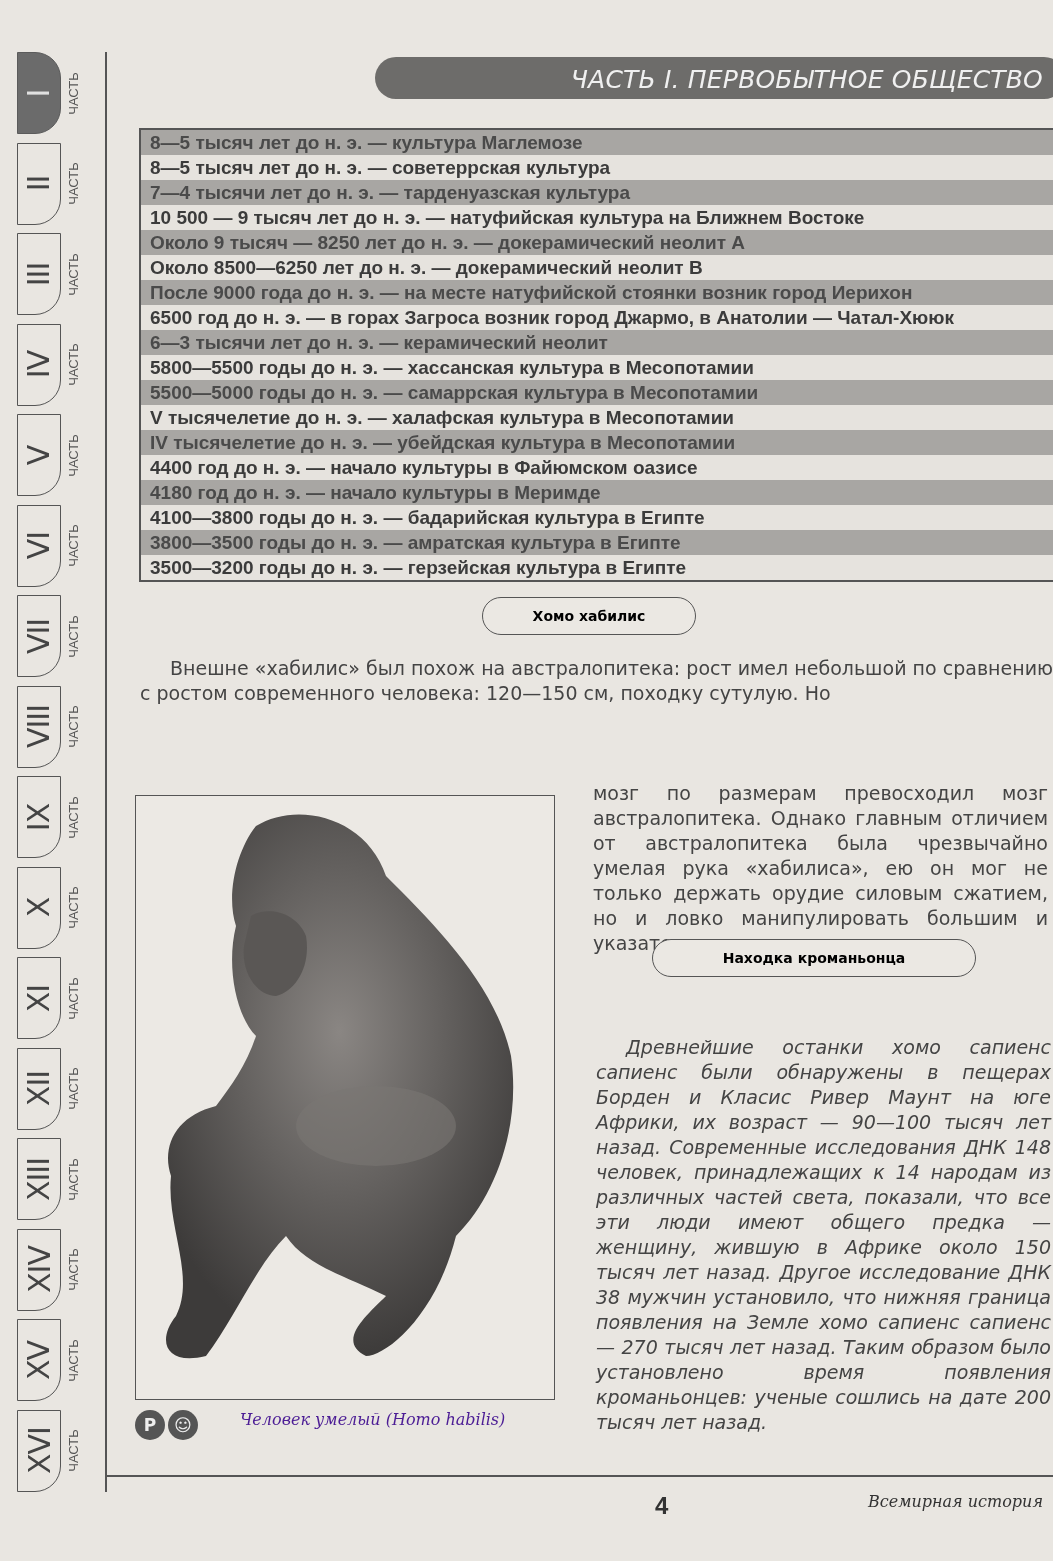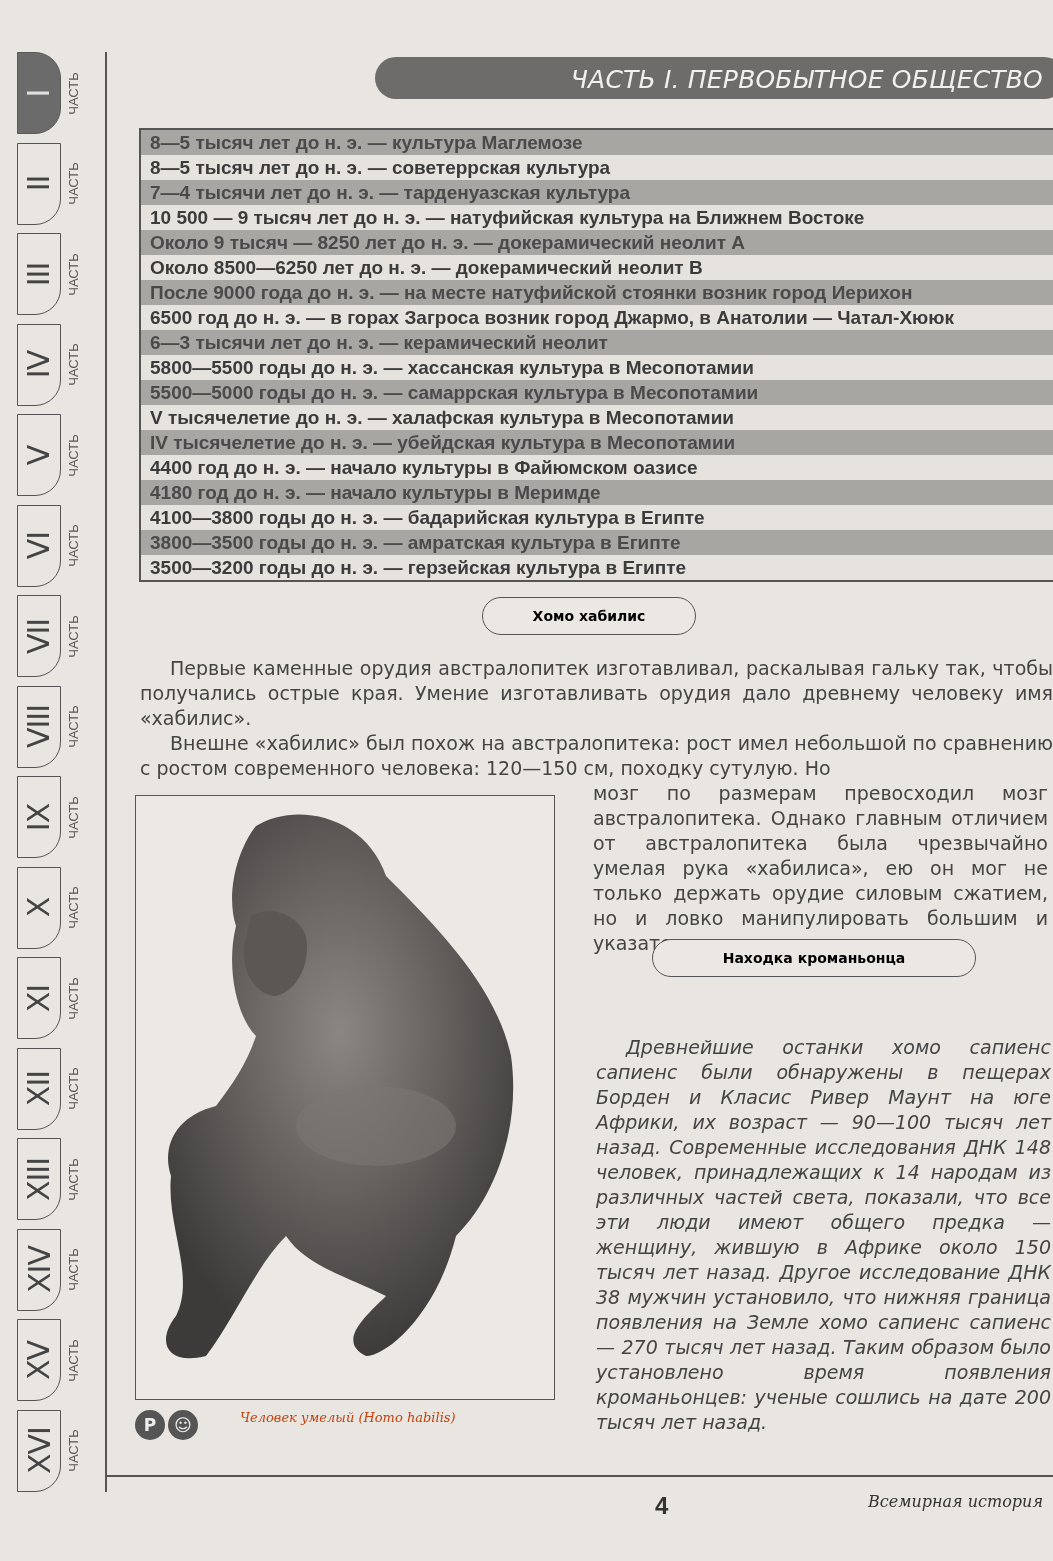--- a/index.html
+++ b/index.html
@@ -17,21 +17,21 @@
   .header-bar{position:absolute;left:375px;top:57px;width:690px;height:42px;background:#6d6c6a;border-radius:21px;}
   .header-title{position:absolute;right:22px;top:8px;color:#f0f0f0;font-style:italic;font-size:25px;font-family:"DejaVu Sans",sans-serif;letter-spacing:0.2px;}
   .table{position:absolute;left:139px;top:128px;width:920px;border:2px solid #555;border-right:none;box-sizing:border-box;}
   .row{height:25px;line-height:25px;padding-left:9px;font-family:"Liberation Sans",sans-serif;font-weight:bold;font-size:19px;color:#3b3b3b;white-space:nowrap;overflow:hidden;}
   .row.dark{background:#a8a6a3;color:#4a4a4a;}
   .row.light{background:#e6e3de;}
   .pill{position:absolute;border:1.6px solid #555;border-radius:20px;background:#ebe8e3;text-align:center;font-family:"DejaVu Sans",sans-serif;font-weight:bold;font-size:14px;color:#000000;}
   .para{position:absolute;font-family:"DejaVu Sans",sans-serif;font-size:19px;line-height:25px;color:#444;text-align:justify;}
   .para p{margin:0;text-indent:30px;}
   .photo{position:absolute;left:135px;top:795px;width:420px;height:605px;border:1.6px solid #555;box-sizing:border-box;background:#ece9e4;overflow:hidden;}
-  .caption{position:absolute;left:240px;top:1410px;font-family:"DejaVu Serif",serif;font-style:italic;font-size:13px;color:#c2410c;}
+  .caption{position:absolute;left:240px;top:1410px;font-family:"DejaVu Serif",serif;font-style:italic;font-size:16px;color:#4c1d95;}
   .badge{position:absolute;top:1410px;width:30px;height:30px;border-radius:50%;background:#555;color:#eee;display:flex;align-items:center;justify-content:center;font-size:17px;font-weight:bold;}
   .hline{position:absolute;left:105px;top:1475px;width:948px;height:2px;background:#555;}
   .page-num{position:absolute;left:655px;top:1492px;font-family:"Liberation Sans",sans-serif;font-weight:bold;font-size:24px;color:#333;}
   .book-title{position:absolute;right:10px;top:1492px;font-family:"DejaVu Serif",serif;font-style:italic;font-size:16px;color:#333;}
 </style>
 </head>
 <body>
 
 <div class="sidebar" id="sidebar">
     <div class="tab active" style="top: 0px;">
@@ -202,21 +202,20 @@
     <div class="row light">4400 год до н. э. — начало культуры в Файюмском оазисе</div>
     <div class="row dark">4180 год до н. э. — начало культуры в Меримде</div>
     <div class="row light">4100—3800 годы до н. э. — бадарийская культура в Египте</div>
     <div class="row dark">3800—3500 годы до н. э. — амратская культура в Египте</div>
     <div class="row light">3500—3200 годы до н. э. — герзейская культура в Египте</div>
   </div>
 
 <div class="pill" style="left:482px;top:597px;width:212px;height:36px;line-height:36px;">Хомо хабилис</div>
 
 <div class="para" style="left:140px;top:656px;width:913px;">
-  <p>Первые каменные орудия австралопитек изготавливал, раскалывая гальку так, чтобы получались острые края. Умение изготавливать орудия дало древнему человеку имя «хабилис».</p>
   <p>Внешне «хабилис» был похож на австралопитека: рост имел небольшой по сравнению с ростом современного человека: 120—150 см, походку сутулую. Но</p>
 </div>
 <div class="para" style="left:593px;top:781px;width:455px;">
   <p style="text-indent:0">мозг по размерам превосходил мозг австралопитека. Однако главным отличием от австралопитека была чрезвычайно умелая рука «хабилиса», ею он мог не только держать орудие силовым сжатием, но и ловко манипулировать большим и указательным пальцами.</p>
 </div>
 
 <div class="photo">
   <svg width="420" height="605" viewBox="0 0 420 605">
     <defs>
       <radialGradient id="g1" cx="50%" cy="40%" r="60%">

